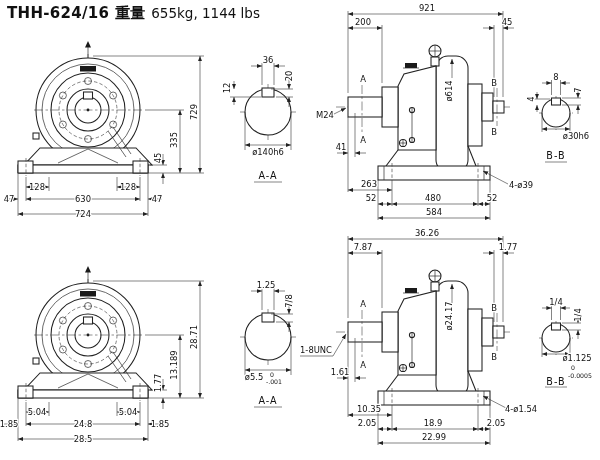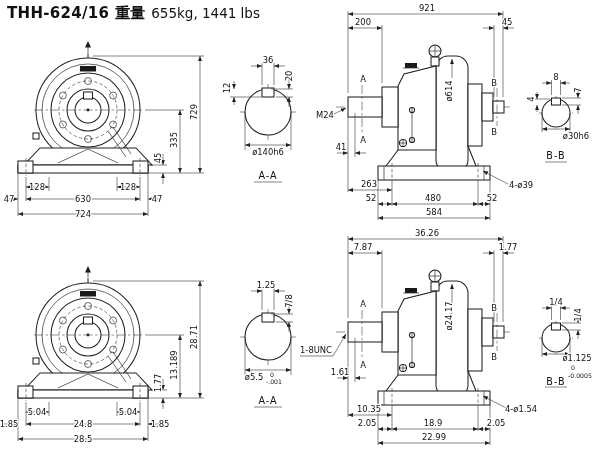--- a/index.html
+++ b/index.html
@@ -26,21 +26,21 @@
   .dsh{fill:none;stroke:#333;stroke-width:.6;stroke-dasharray:3.5 2.2;}
 </style>
 </head>
 <body>
 
 <div class="sheet">
 
   <div class="title-row">
     <span class="title-model">THH-624/16</span>
     <span class="title-wlabel">重量</span>
-    <span class="title-wvalue">655kg, 1441 lbs</span>
+    <span class="title-wvalue">655kg, 1144 lbs</span>
   </div>
 
   <svg width="600" height="460" viewBox="0 0 600 460">
     <defs>
       <marker id="ar" viewBox="0 0 10 10" refX="9.5" refY="5" markerWidth="9" markerHeight="9" orient="auto-start-reverse">
         <path d="M0,1.3 L9.5,5 L0,8.7 Z" fill="#222"></path>
       </marker>
 
       <g id="front-view">
         <line class="cl" x1="88" y1="54" x2="88" y2="166"></line>

